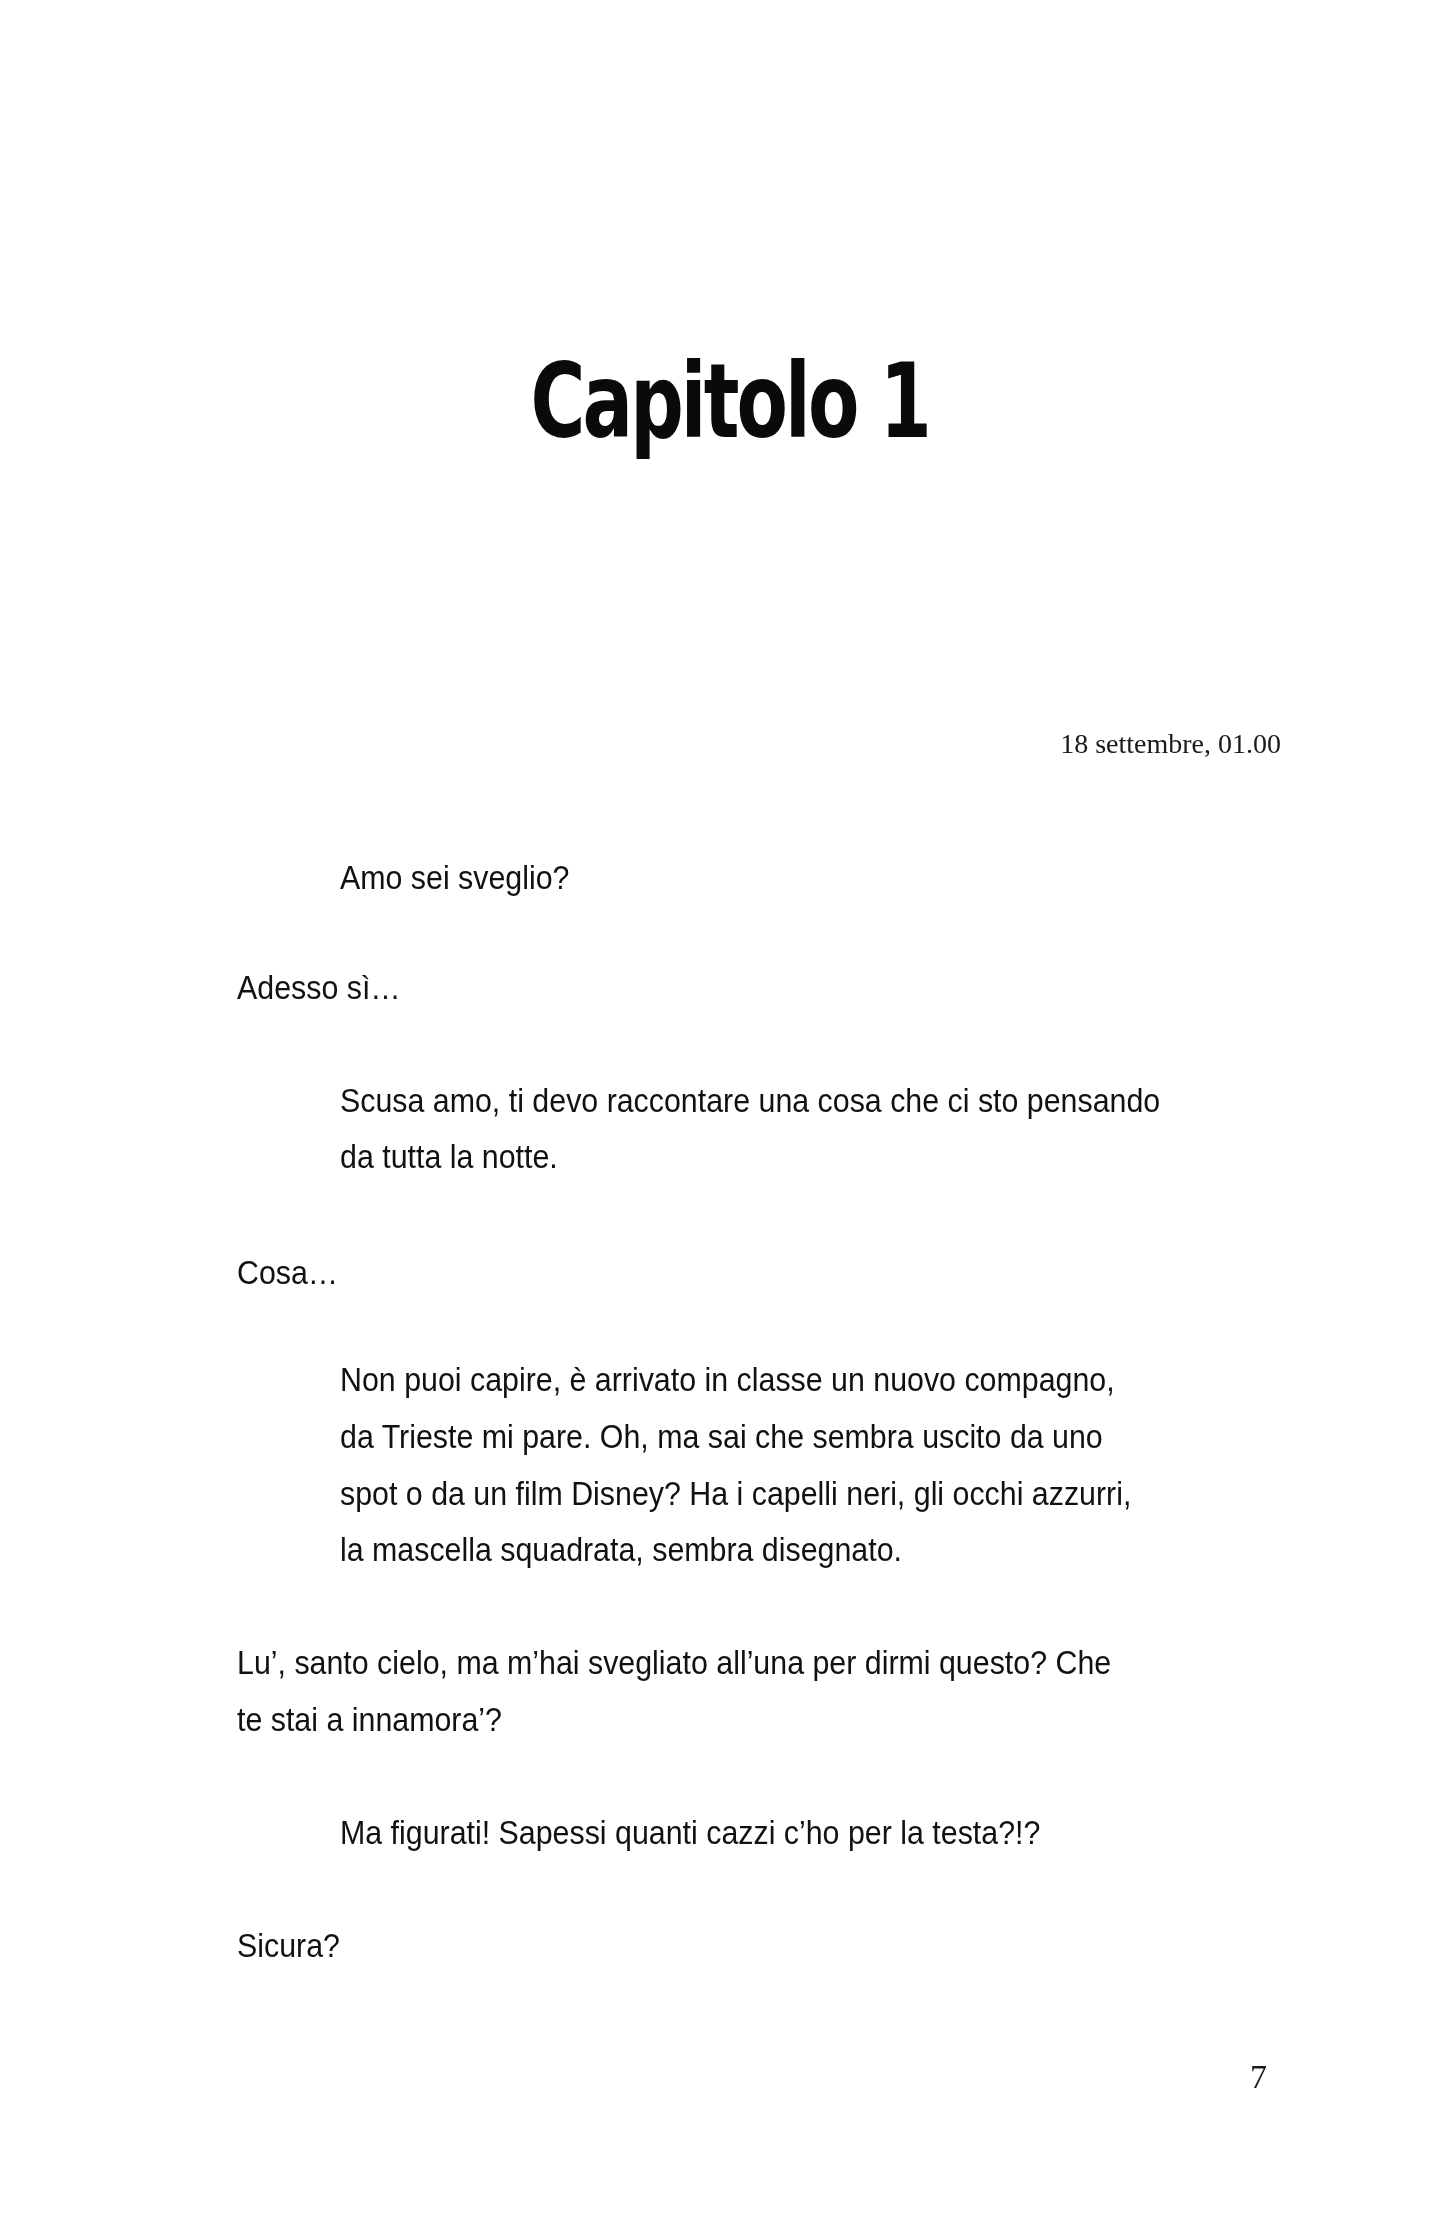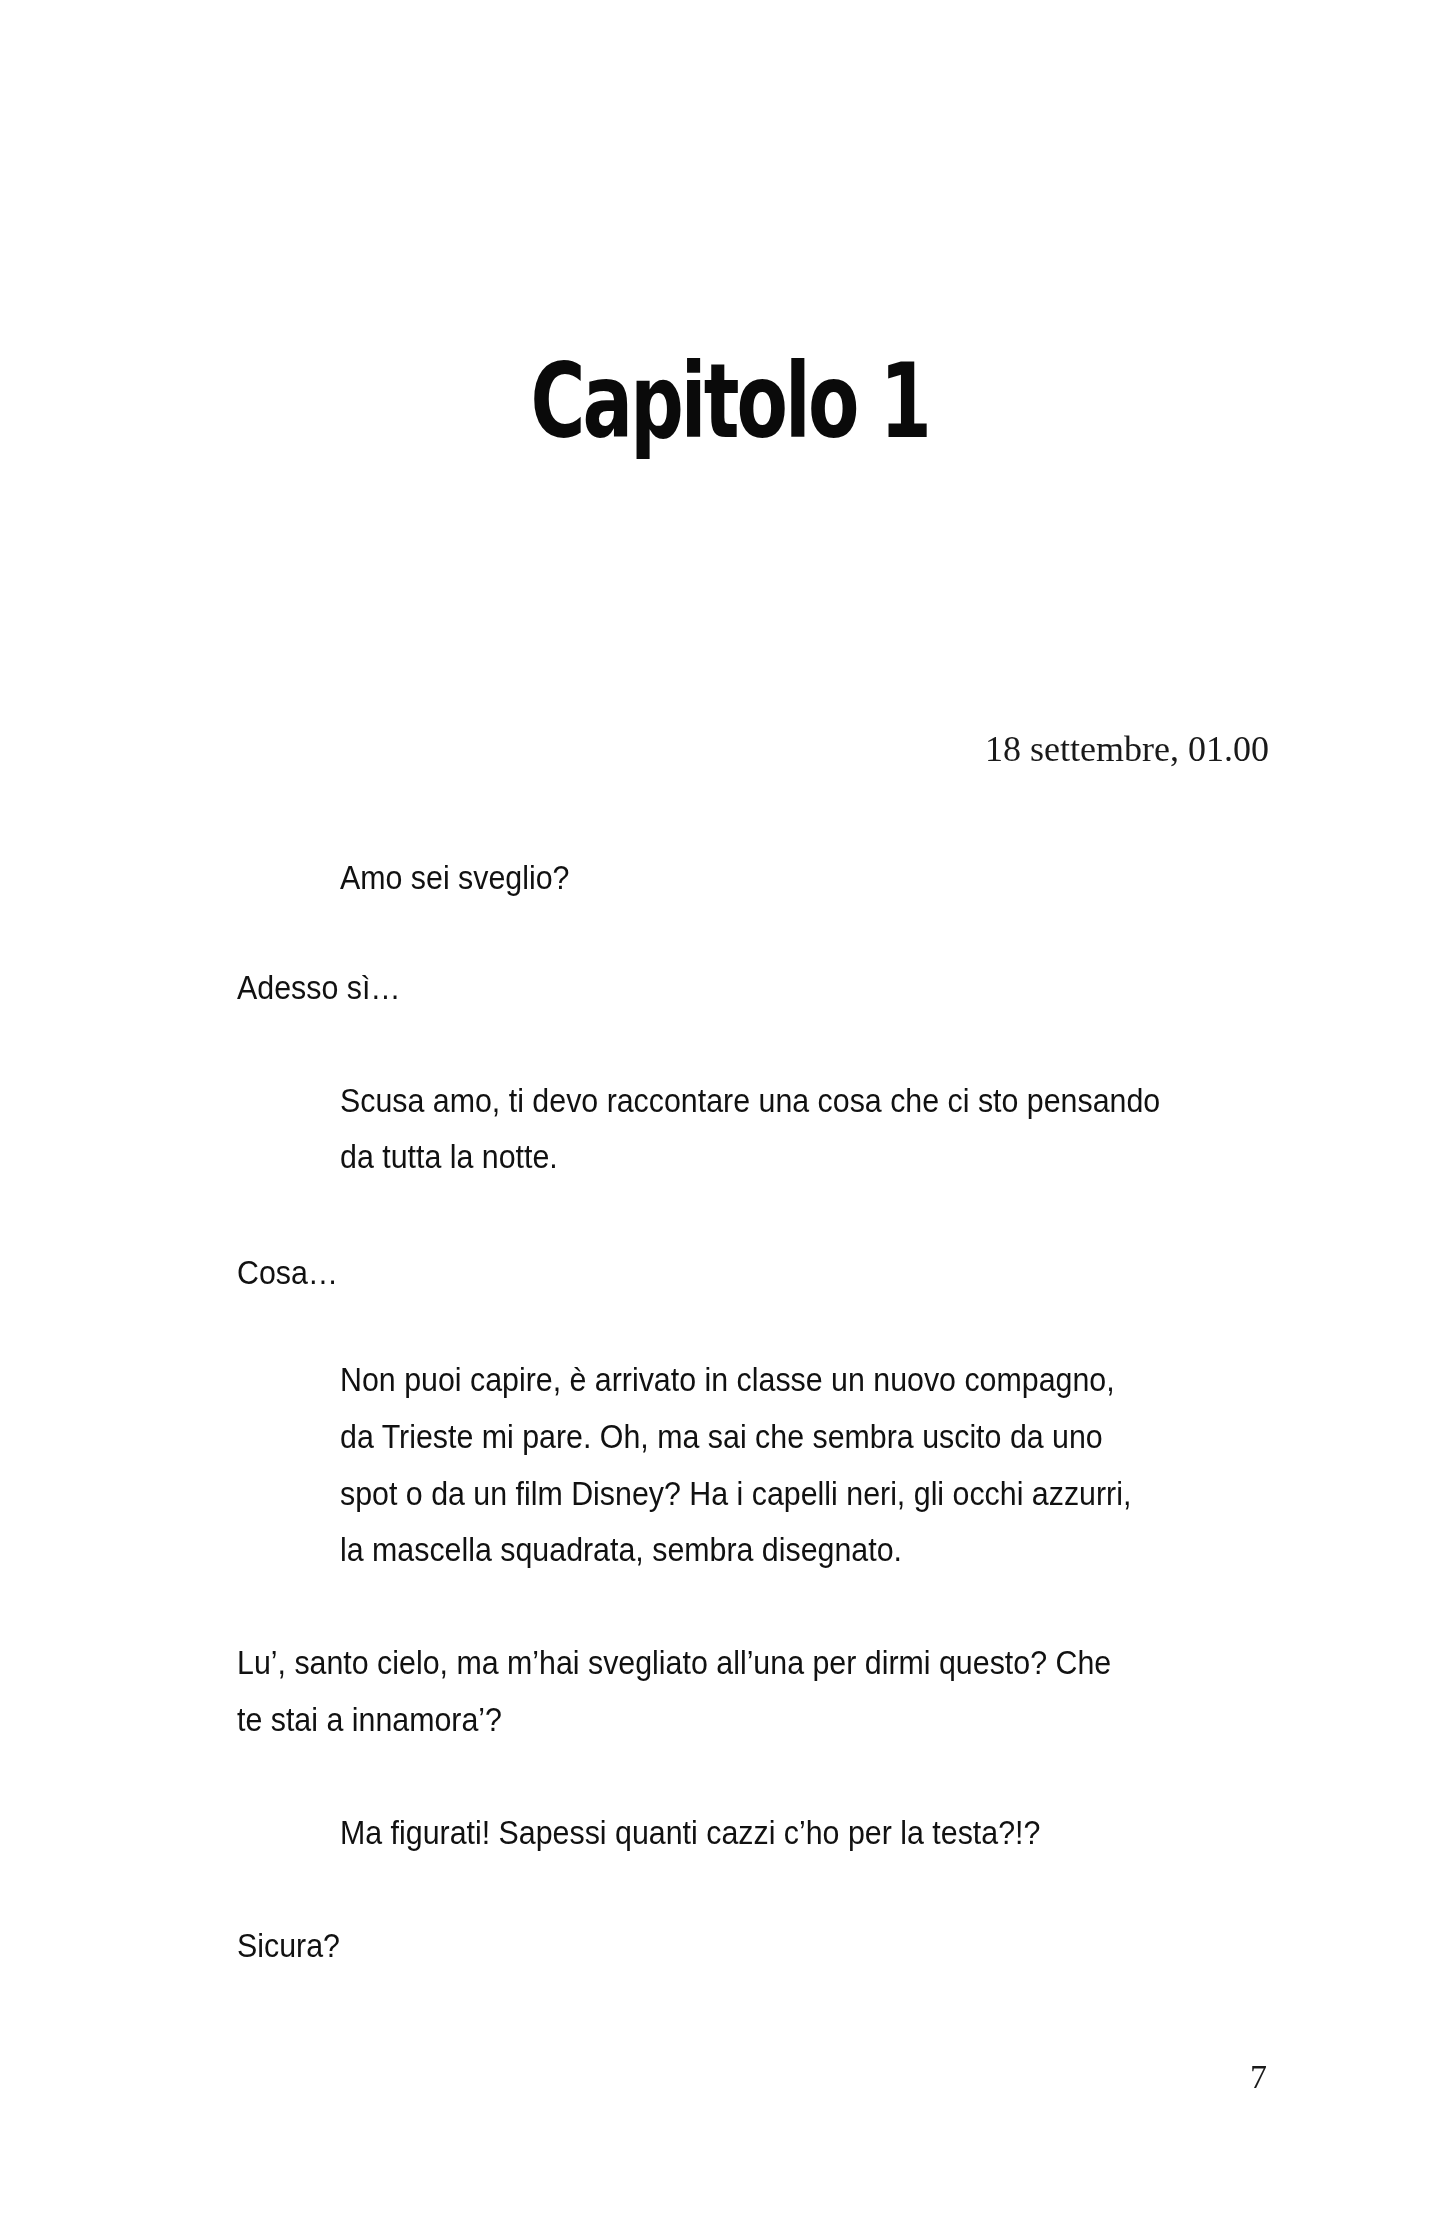--- a/index.html
+++ b/index.html
@@ -9,23 +9,23 @@
       text-align: center;
       font-family: "DejaVu Sans", sans-serif;
       font-weight: bold;
       font-size: 104px;
       letter-spacing: -4px;
       transform: scaleX(0.72);
       transform-origin: 748px 0;
       color: #0a0a0a;
     }
     .date {
-      position: absolute; right: 176px; top: 728px;
+      position: absolute; right: 164px; top: 728px;
       font-family: "Liberation Serif", serif;
-      font-size: 36px;
+      font-size: 28px;
       color: #1a1a1a;
     }
     .line {
       position: absolute;
       font-family: "Liberation Sans", sans-serif;
       font-size: 33px;
       line-height: 40px;
       white-space: nowrap;
       color: #111111;
       transform: scaleX(0.92);

